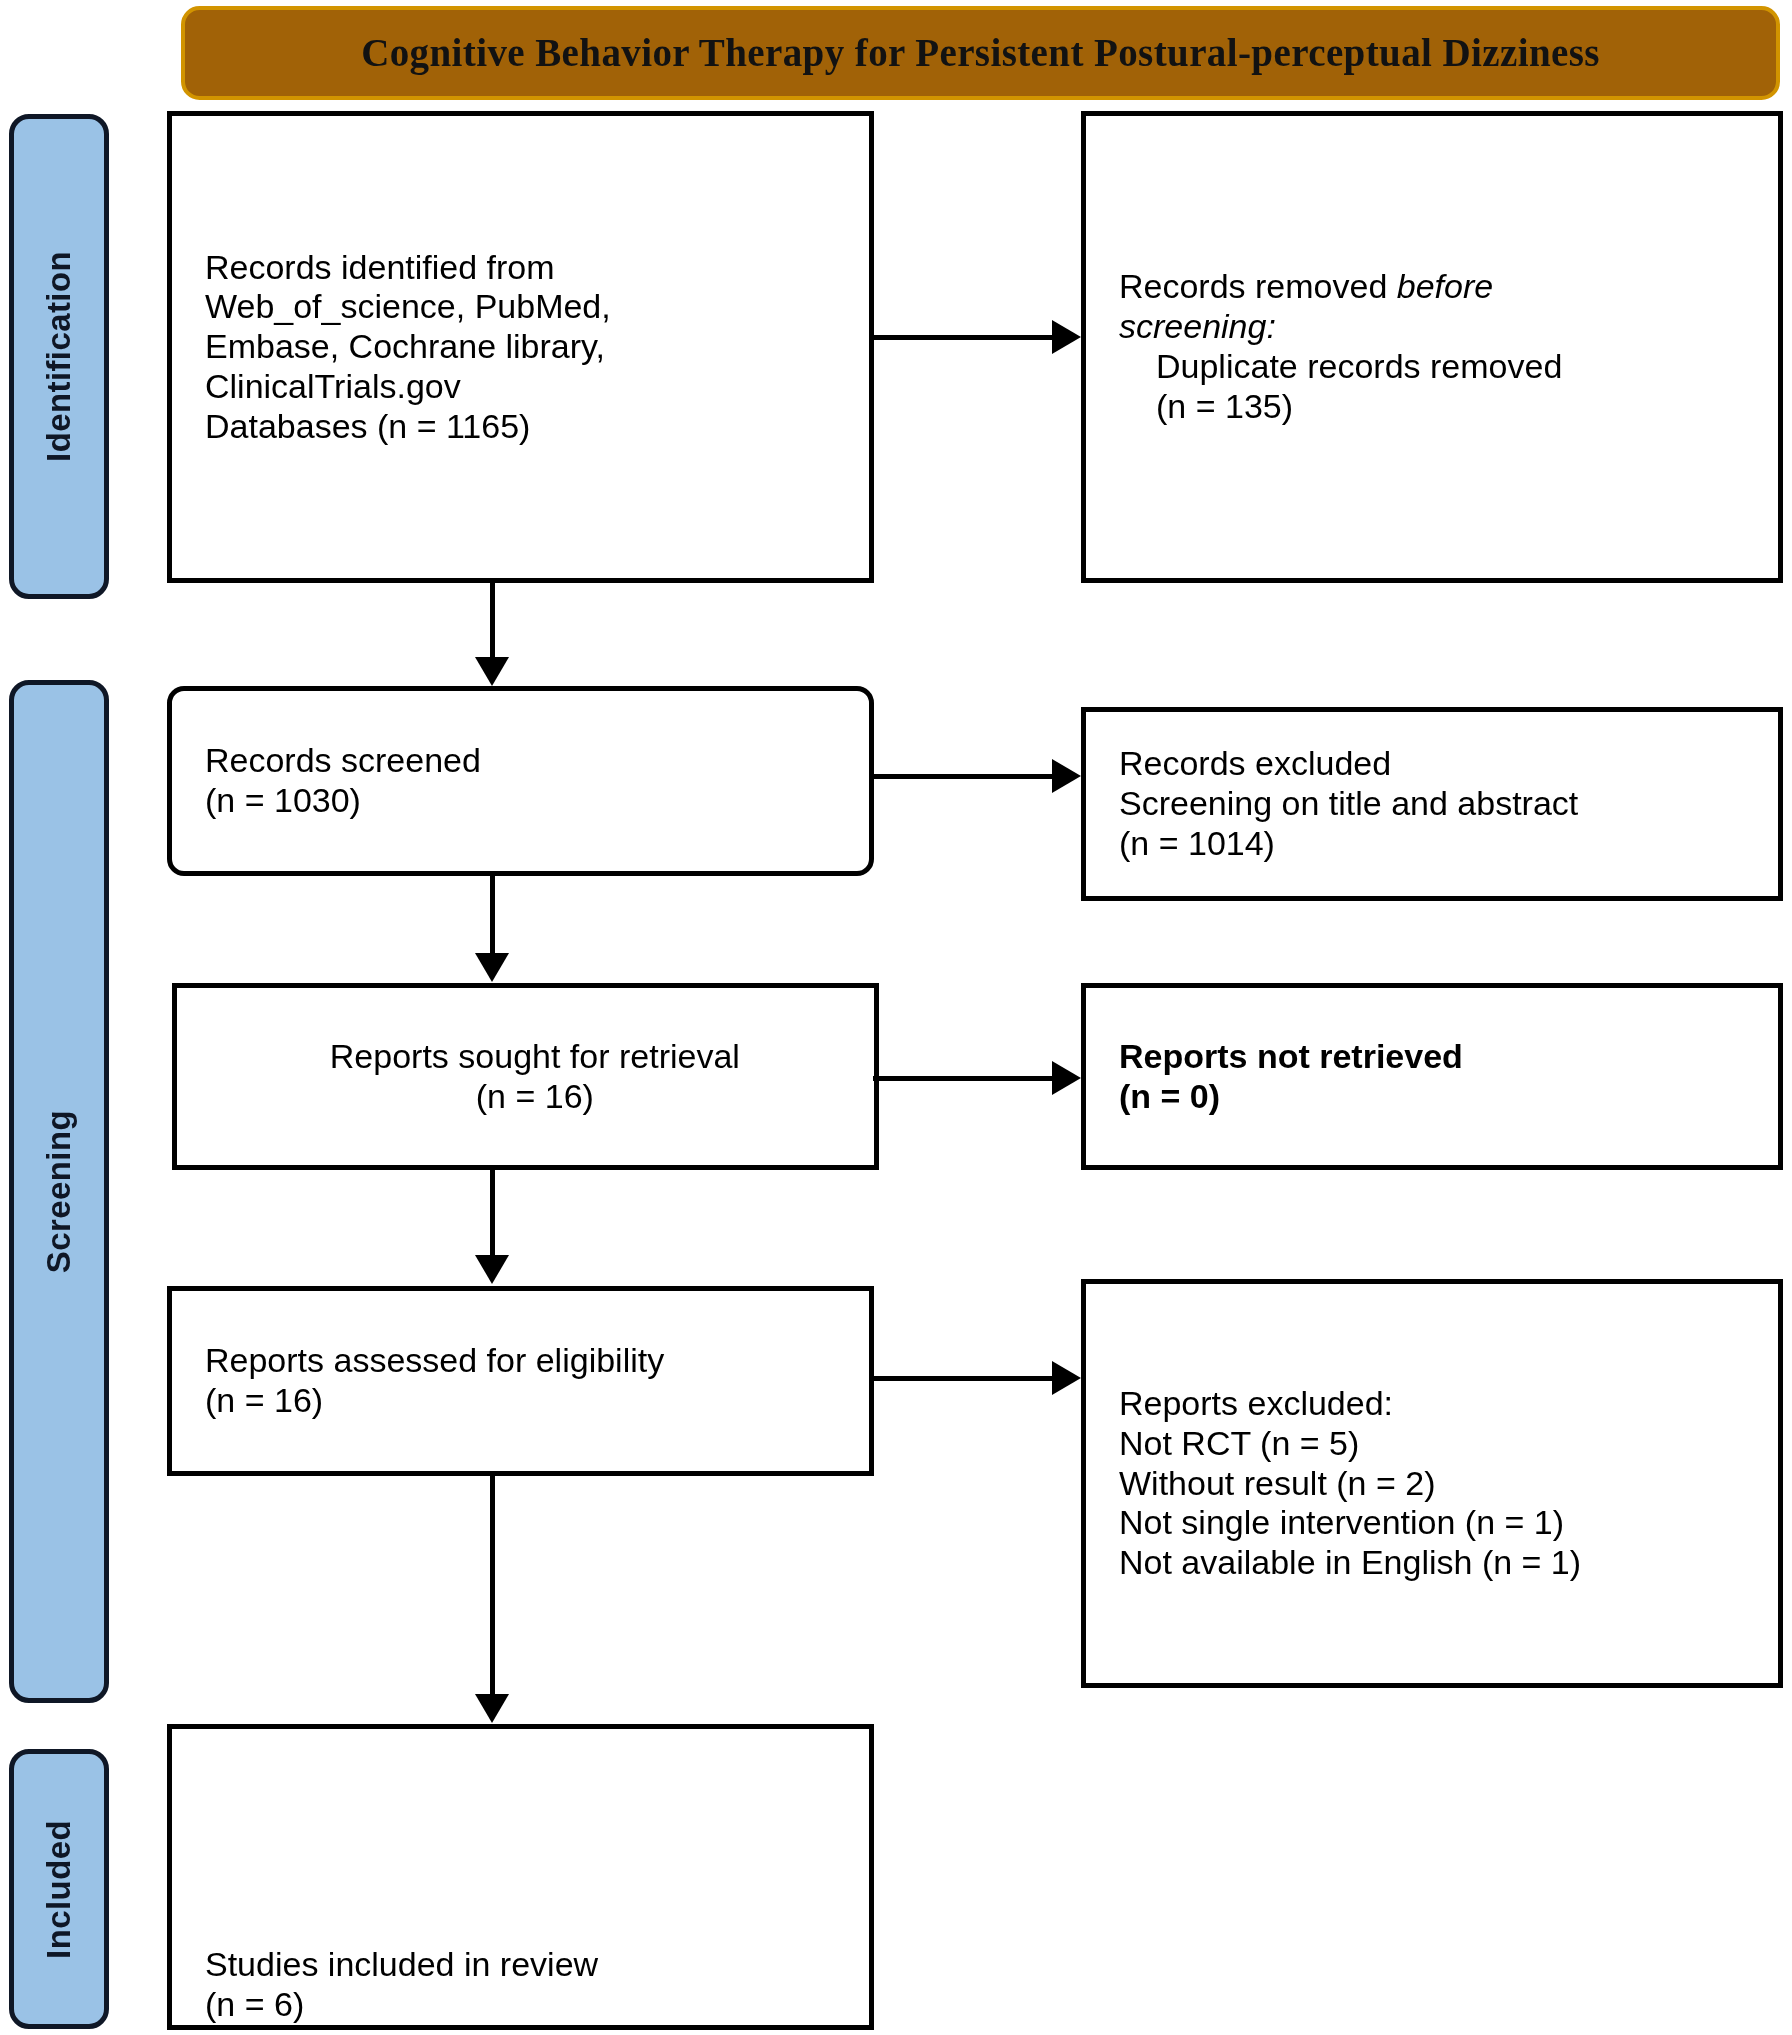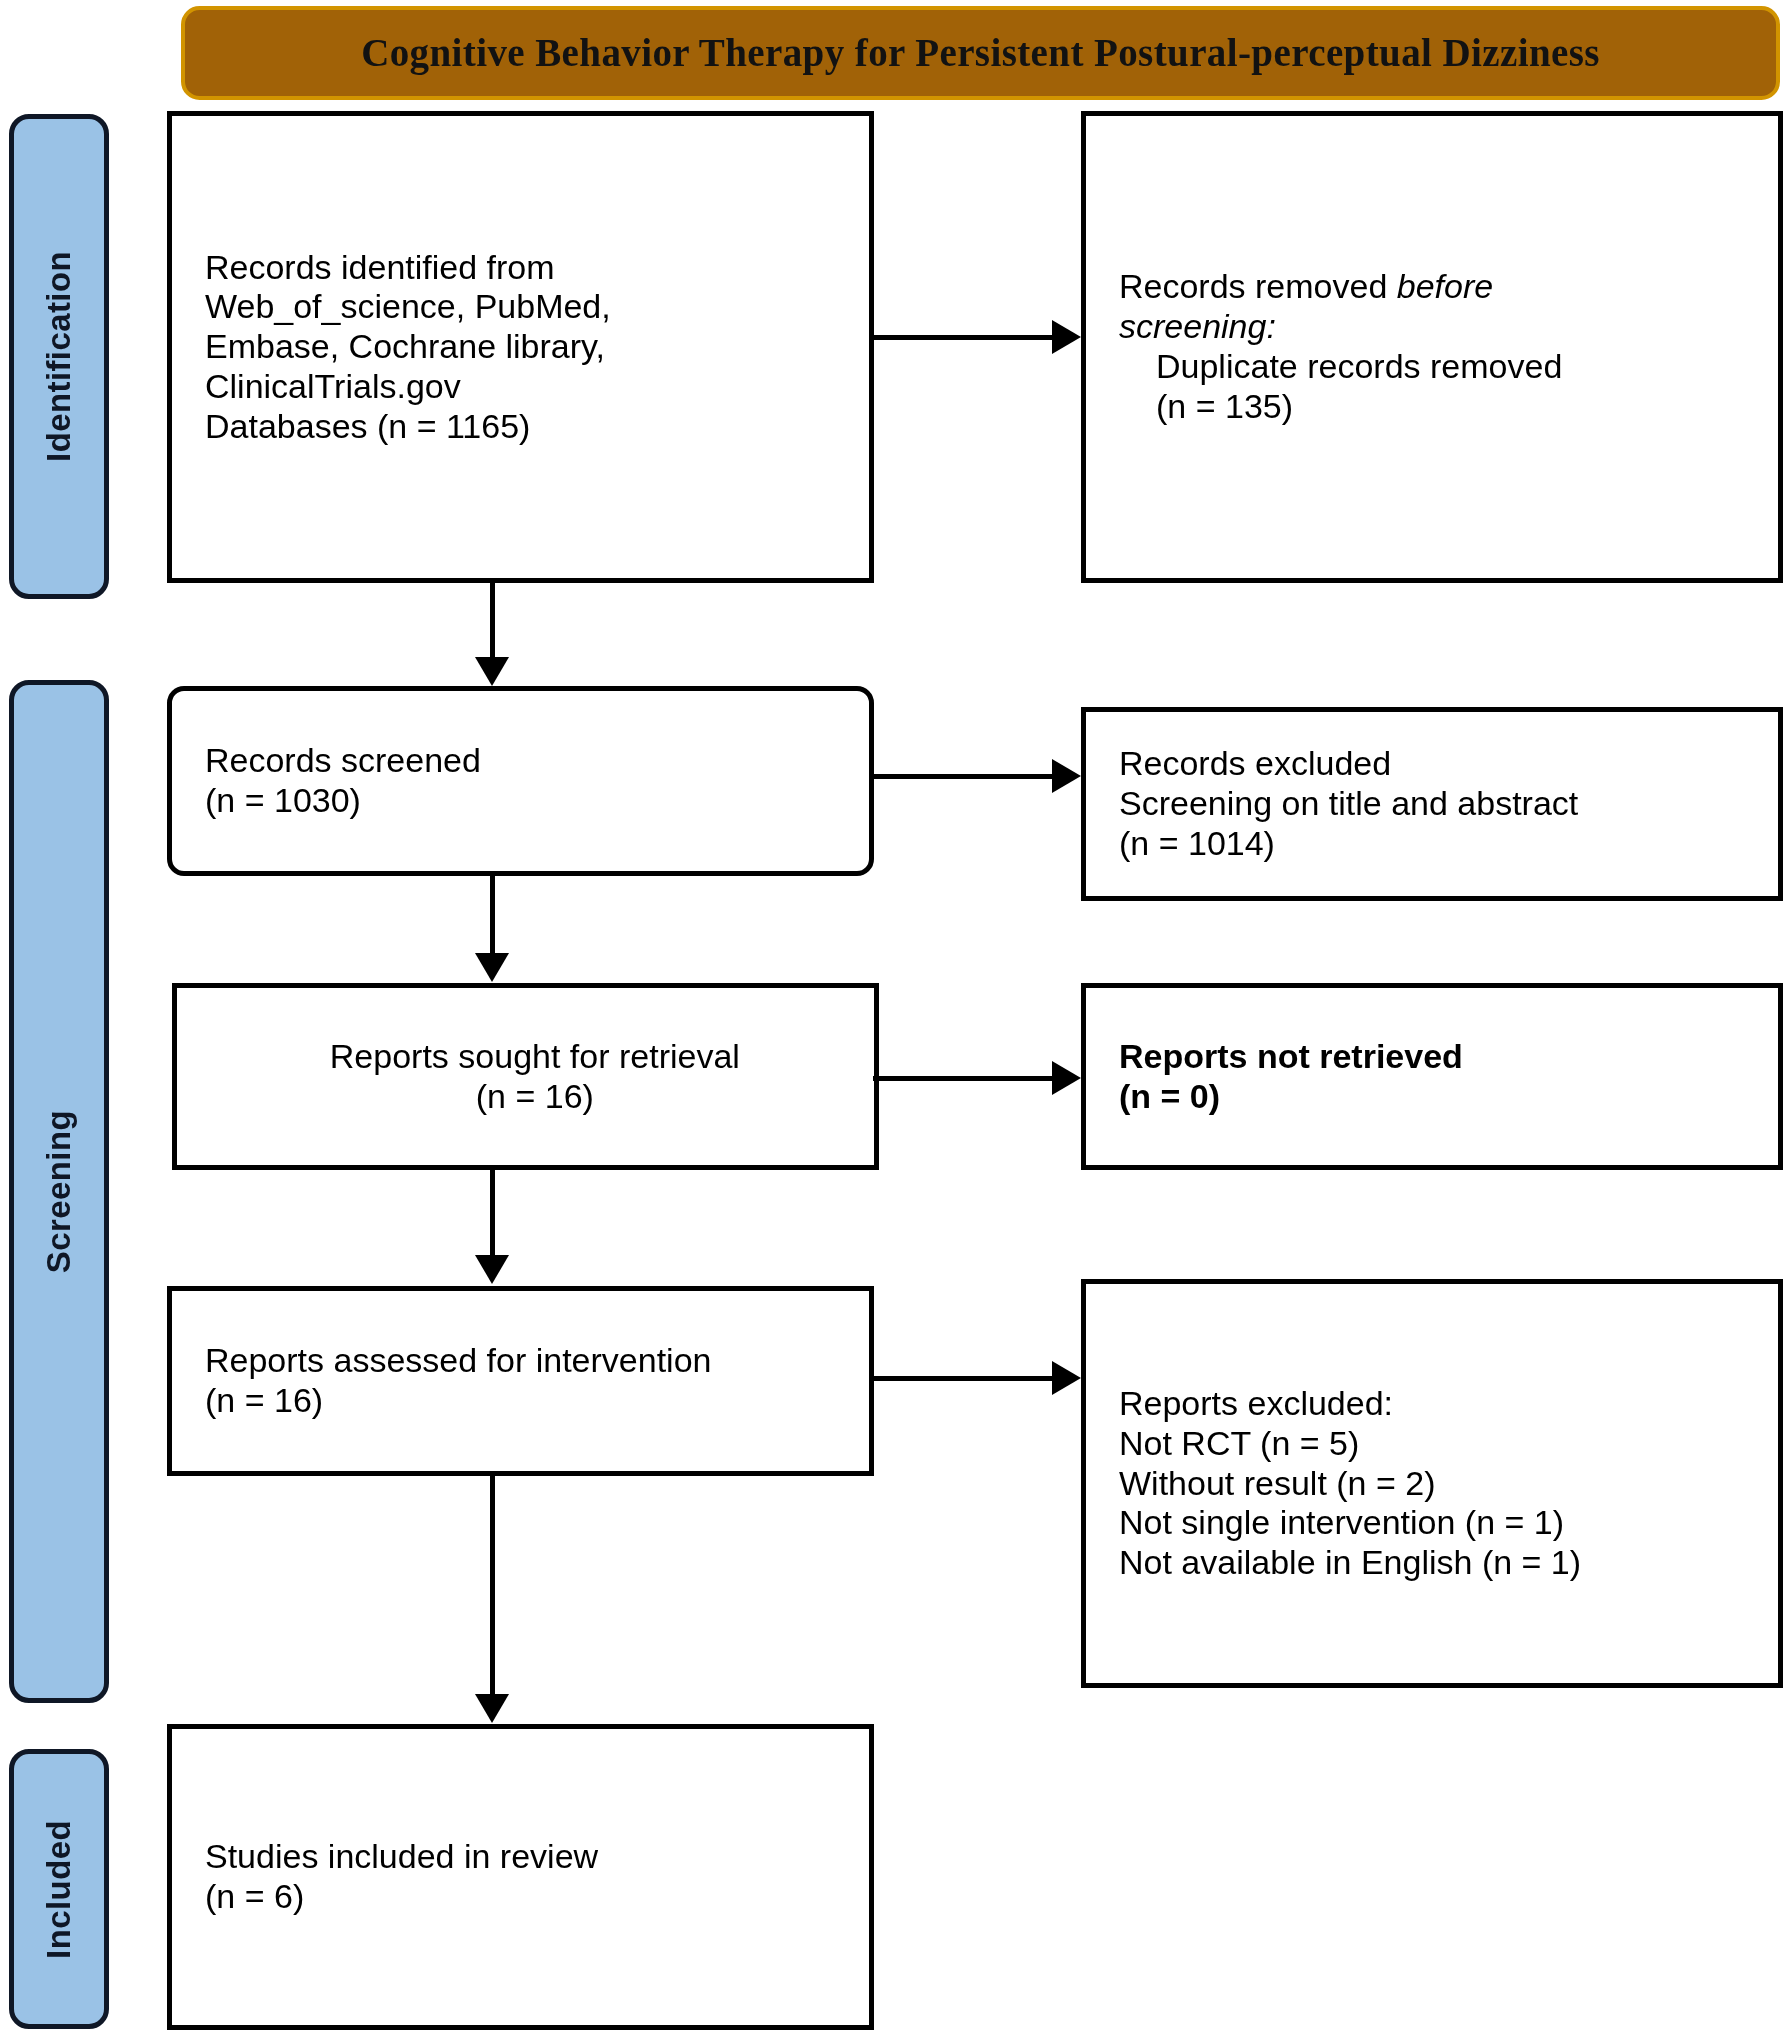--- a/index.html
+++ b/index.html
@@ -182,37 +182,37 @@
     <p>(n = 0)</p>
   </div>
 
   <div class="hline" style="left:873px; top:1076px; width:179px;"></div>
   <div class="arrow-right" style="left:1052px; top:1061px;"></div>
 
   <div class="vline" style="left:490px; top:1170px; height:87px;"></div>
   <div class="arrow-down" style="left:475px; top:1255px;"></div>
 
   <div class="fbox" style="left:167px; top:1286px; width:707px; height:190px;">
-    <p>Reports assessed for intervention</p>
+    <p>Reports assessed for eligibility</p>
     <p>(n = 16)</p>
   </div>
 
   <div class="fbox" style="left:1081px; top:1279px; width:702px; height:409px;">
     <p>Reports excluded:</p>
     <p>Not RCT (n = 5)</p>
     <p>Without result (n = 2)</p>
     <p>Not single intervention (n = 1)</p>
     <p>Not available in English (n = 1)</p>
   </div>
 
   <div class="hline" style="left:873px; top:1376px; width:179px;"></div>
   <div class="arrow-right" style="left:1052px; top:1361px;"></div>
 
   <div class="vline" style="left:490px; top:1476px; height:219px;"></div>
   <div class="arrow-down" style="left:475px; top:1694px;"></div>
 
-  <div class="fbox" style="left:167px; top:1724px; width:707px; height:306px;">
+  <div class="fbox" style="left:167px; top:1724px; width:707px; height:306px;justify-content:flex-end;">
     <p>Studies included in review</p>
     <p>(n = 6)</p>
   </div>
 
 </div>
 
 
 </body></html>

